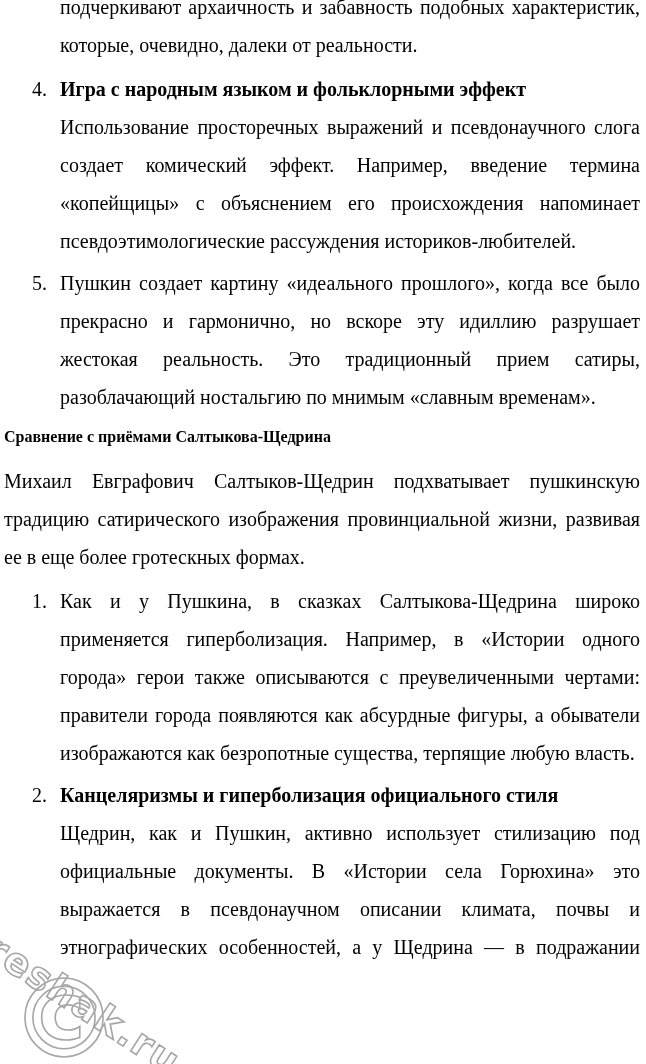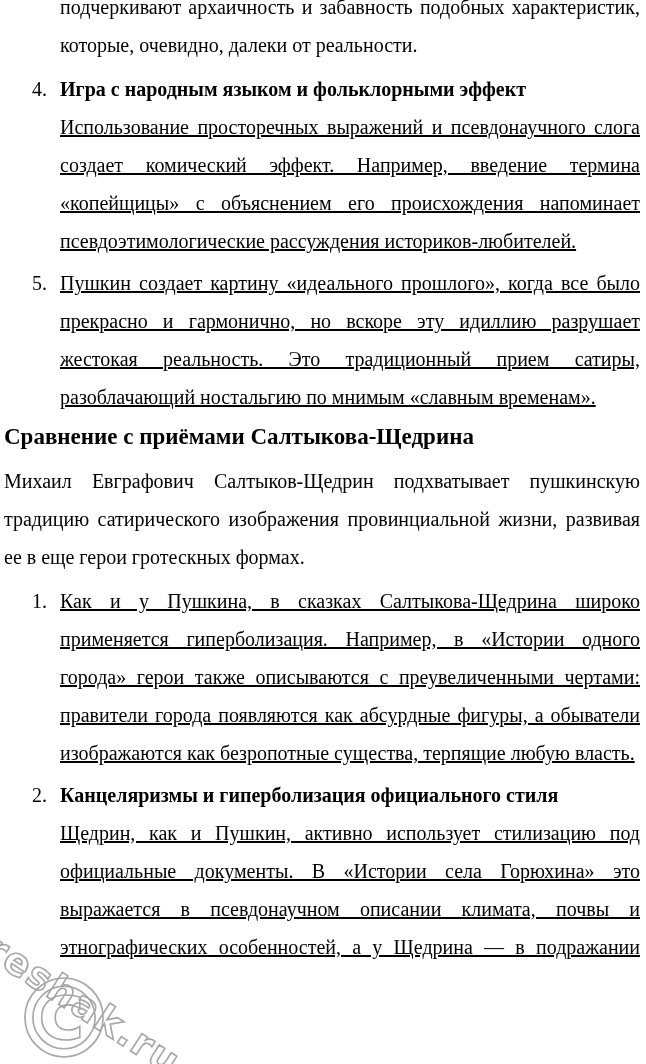--- a/index.html
+++ b/index.html
@@ -27,23 +27,23 @@
     margin-left: 56px;
   }
   .list-item { display: flex; margin-top: 4px; }
   .list-item.gap { margin-top: 6px; }
   .list-item-number {
     flex: 0 0 56px;
     padding-left: 28px;
   }
   .list-item-main { flex: 1 1 auto; min-width: 0; }
   .list-item-title { font-weight: bold; }
-  .list-item-body { text-align: justify; text-decoration: underline; }
+  .list-item-body { text-align: justify; }
   .section-heading {
-    font-size: 23px;
+    font-size: 16px;
     font-weight: bold;
     margin-top: 2px;
     line-height: 38px;
   }
   .section-intro { margin-top: 6px; }
   .clipped { text-align-last: justify; }
 
   
   .watermark {
     position: absolute;
@@ -92,21 +92,21 @@
 
     <div class="list-item">
       <span class="list-item-number">5.</span>
       <div class="list-item-main">
         <p class="para list-item-body">Пушкин создает картину «идеального прошлого», когда все было прекрасно и гармонично, но вскоре эту идиллию разрушает жестокая реальность. Это традиционный прием сатиры, разоблачающий ностальгию по мнимым «славным временам».</p>
       </div>
     </div>
 
     <h2 class="section-heading">Сравнение с приёмами Салтыкова-Щедрина</h2>
 
-    <p class="para section-intro">Михаил Евграфович Салтыков-Щедрин подхватывает пушкинскую традицию сатирического изображения провинциальной жизни, развивая ее в еще герои гротескных формах.</p>
+    <p class="para section-intro">Михаил Евграфович Салтыков-Щедрин подхватывает пушкинскую традицию сатирического изображения провинциальной жизни, развивая ее в еще более гротескных формах.</p>
 
     <div class="list-item gap">
       <span class="list-item-number">1.</span>
       <div class="list-item-main">
         <p class="para list-item-body">Как и у Пушкина, в сказках Салтыкова-Щедрина широко применяется гиперболизация. Например, в «Истории одного города» герои также описываются с преувеличенными чертами: правители города появляются как абсурдные фигуры, а обыватели изображаются как безропотные существа, терпящие любую власть.</p>
       </div>
     </div>
 
     <div class="list-item">
       <span class="list-item-number">2.</span>

